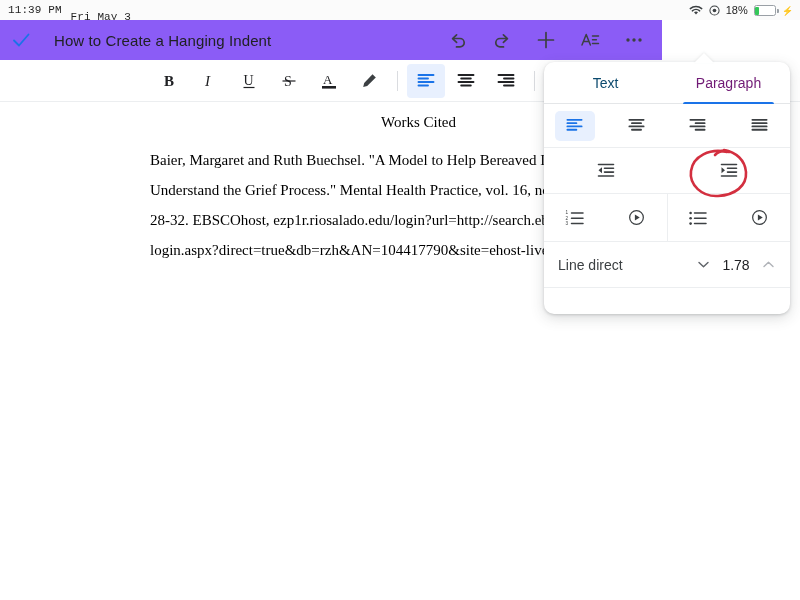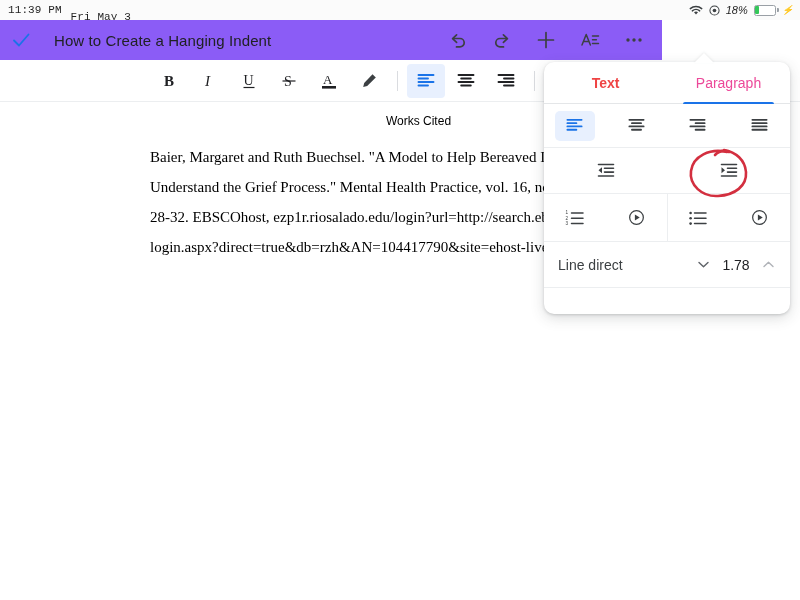--- a/index.html
+++ b/index.html
@@ -15,22 +15,22 @@
   .statusbar {
     position: absolute; top: 0; left: 0; width: 800px; height: 20px;
     display: flex; align-items: center;
     font-size: 11px; color: #202124;
     background: #fbfbfb;
   }
   .sb-left { display: flex; align-items: center; gap: 9px; padding-left: 8px; font-family: Liberation Mono, monospace; }
   .sb-time { font-size: 11px; color: #1f1f1f; letter-spacing: .1px; }
   .sb-date { font-size: 11px; color: #1f1f1f; letter-spacing: .1px; margin-top: 14px; }
   .sb-right {
-    margin-left: auto; display: flex; align-items: center;
-    gap: 6px; padding-right: 6px; font-style: italic;
+    margin-left: auto; display: flex; align-items: flex-end;
+    gap: 6px; padding-right: 6px;
   }
   .sb-pct { font-size: 11px; color: #1f1f1f; }
   .batt { position: relative; width: 22px; height: 11px; }
   .batt-body {
     position: absolute; inset: 0; border: 1px solid #9aa0a6;
     border-radius: 2.5px; background: #fff;
   }
   .batt-fill {
     position: absolute; left: 1.5px; top: 1.5px; bottom: 1.5px;
     width: 4px; background: #34c759; border-radius: 1px;
@@ -79,22 +79,22 @@
   .fmt-div { width: 1px; height: 20px; background: #dadce0; margin: 0 8px; }
 
   
   .doc {
     position: absolute; top: 102px; left: 0; width: 800px; height: 498px;
     background: #ffffff;
     font-family: "Liberation Serif", serif;
     color: #000;
   }
   .doc-head {
-    text-align: center; font-size: 12px; margin-top: 12px;
-    font-family: Liberation Sans, sans-serif;
+    text-align: center; font-size: 15px; margin-top: 12px;
+    font-family: Liberation Serif, serif;
     margin-left: 37px;
   }
   .doc-body { margin-top: 14px; padding-left: 150px; }
   .doc-line {
     font-size: 15px; line-height: 30px; white-space: nowrap;
     font-family: "Liberation Serif", serif;
   }
 
   
   .panel {
@@ -111,23 +111,23 @@
     width: 0; height: 0;
     border-left: 10px solid transparent;
     border-right: 10px solid transparent;
     border-bottom: 10px solid #ffffff;
     z-index: 6;
     filter: drop-shadow(0 -1px 1px rgba(60,64,67,.10));
   }
   .tabs { display: flex; height: 42px; border-bottom: 1px solid #e4e6e8; }
   .tab {
     flex: 1; display: flex; align-items: center; justify-content: center;
-    font-size: 14px; color: #ef4444; position: relative; font-weight: bold;
-  }
-  .tab.active { color: #ec4899; font-weight: 500; }
+    font-size: 14px; color: #0c4a6e; position: relative;
+  }
+  .tab.active { color: #701a75; font-weight: 500; }
   .tab.active::after {
     content: ""; position: absolute; bottom: -1px;
     left: 16px; right: 16px; height: 2.5px; background: #1a73e8;
     border-radius: 2px 2px 0 0;
   }
   .row-align {
     display: flex; height: 44px; align-items: center;
     border-bottom: 1px solid #eceef0;
   }
   .pbtn {

